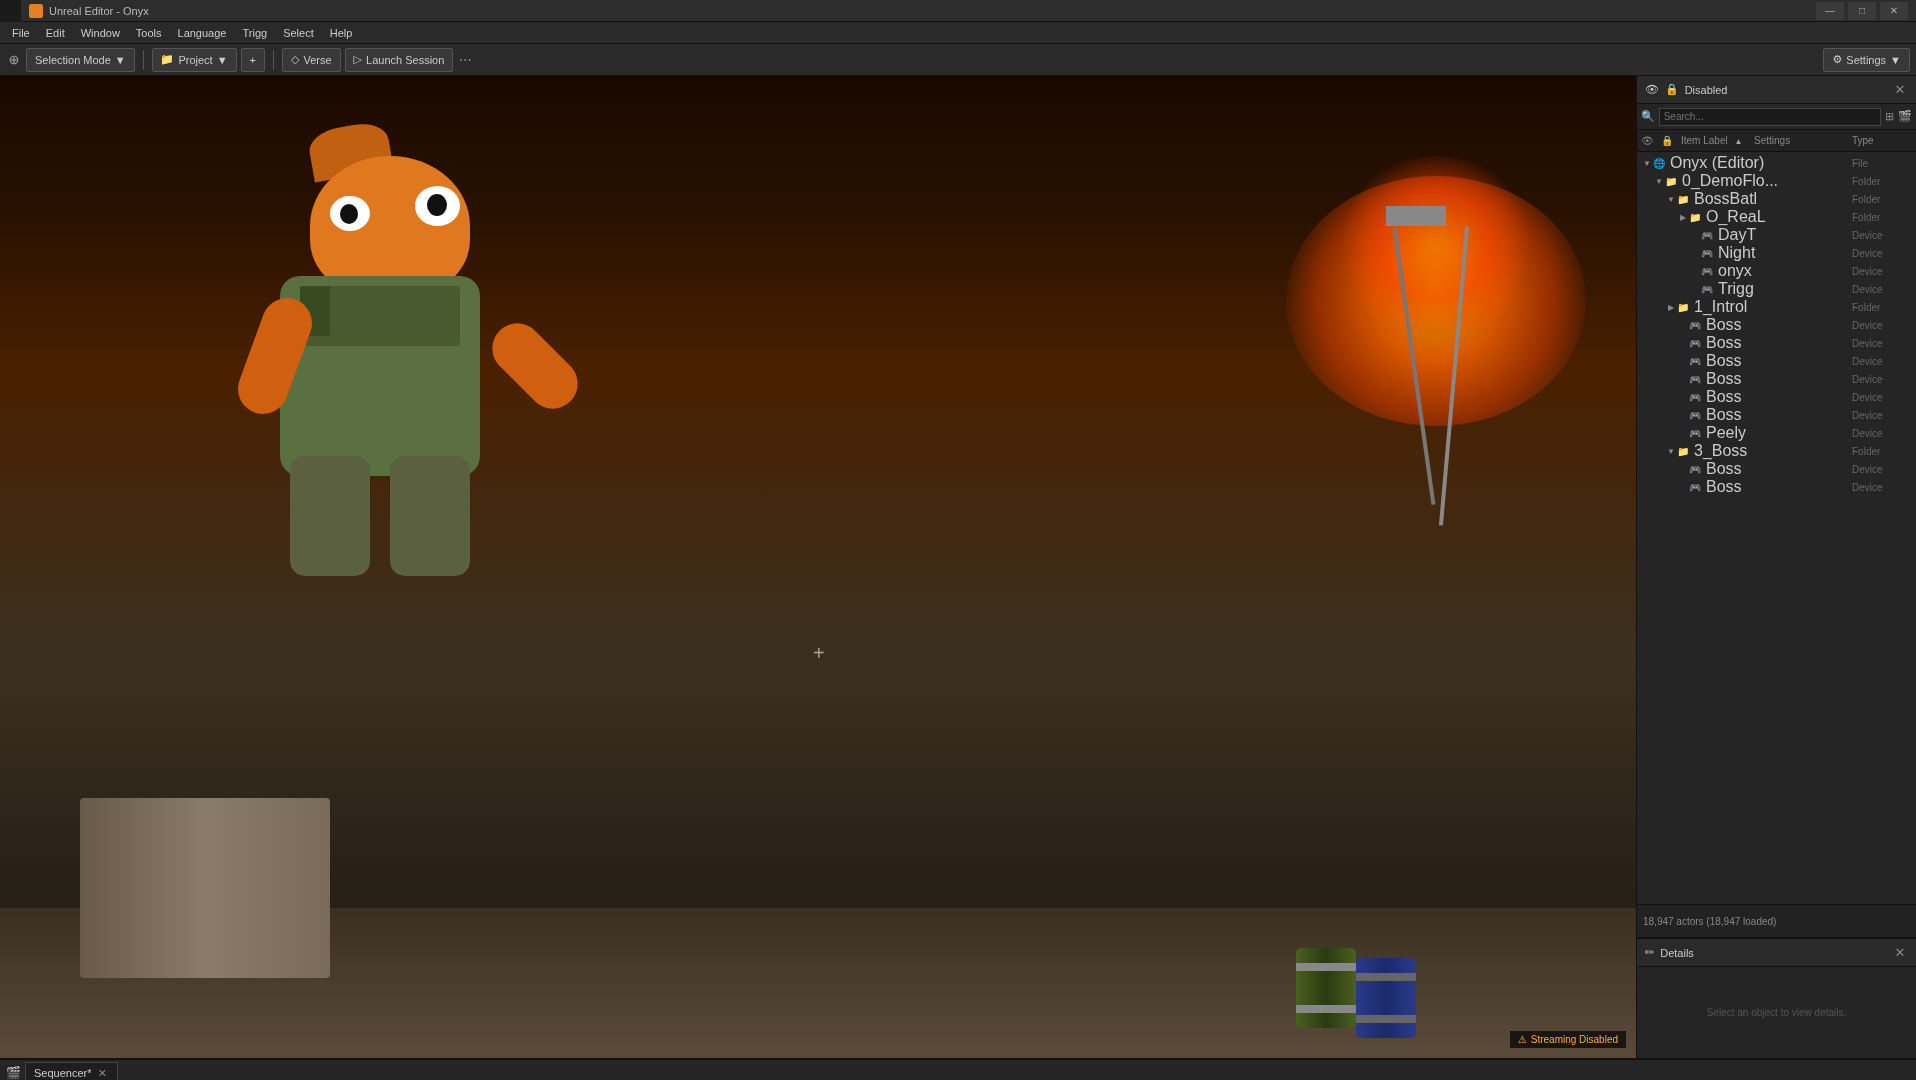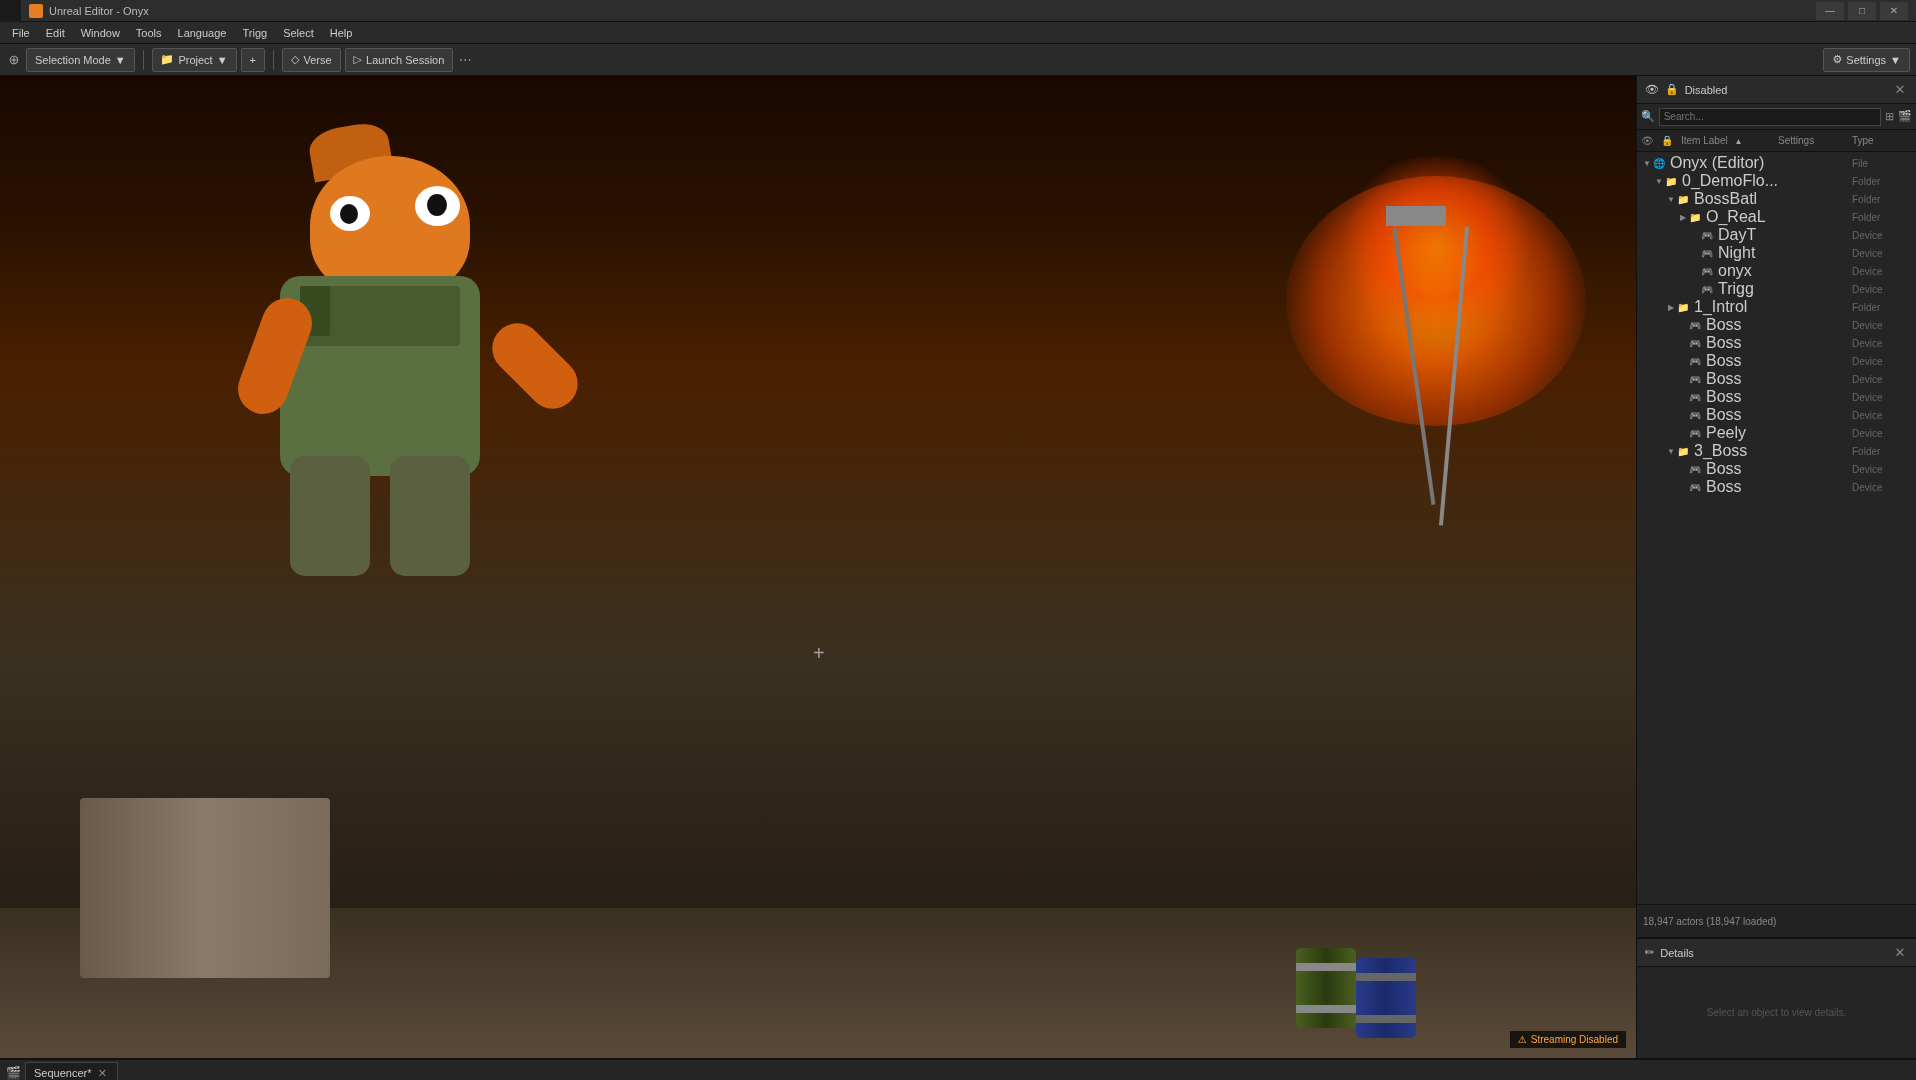--- a/index.html
+++ b/index.html
@@ -306,21 +306,21 @@
       padding: 0 4px;
       border-bottom: 1px solid #111;
       font-size: 10px;
       color: #888;
       gap: 4px;
     }
     .col-eye { width: 16px; }
     .col-lock { width: 16px; }
     .col-label { flex: 1; }
     .col-seq { width: 70px; }
-    .col-type { width: 60px; }
+    .col-type { width: 60px; margin-left: 24px; }
     .outliner-tree {
       flex: 1;
       overflow-y: auto;
       padding: 2px 0;
     }
     .tree-item {
       height: 18px;
       display: flex;
       align-items: center;
       padding: 0 4px;

